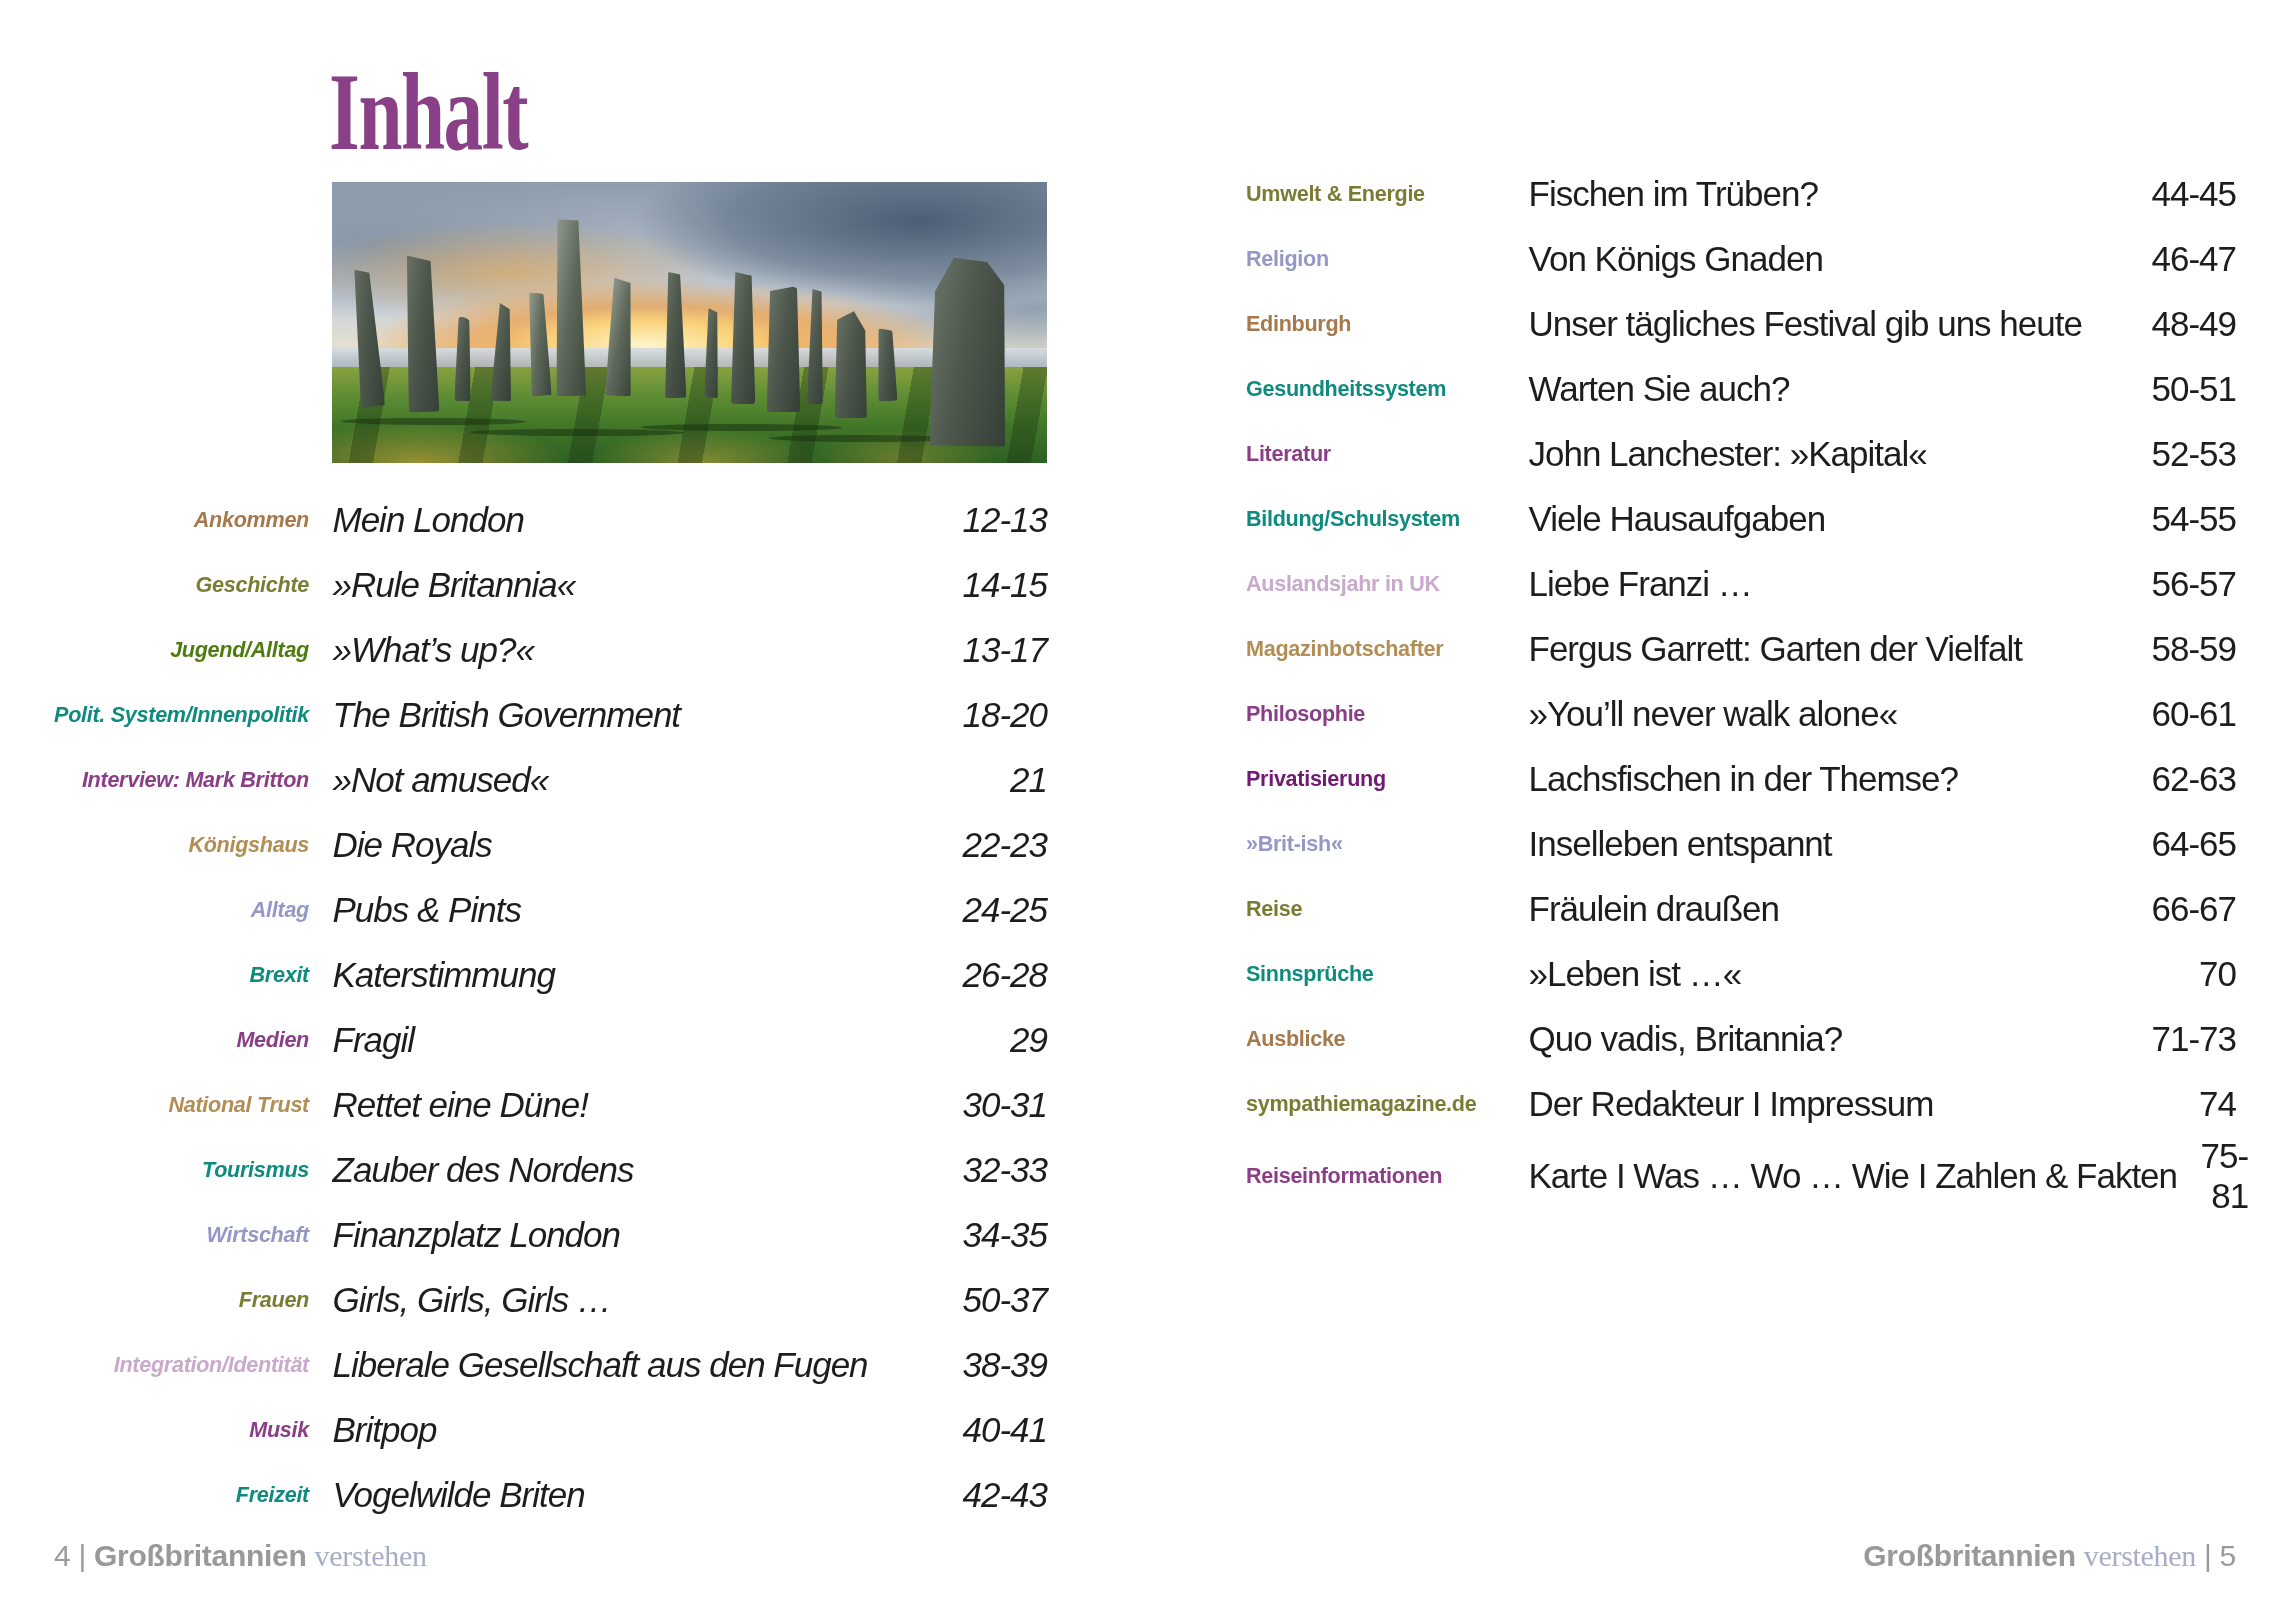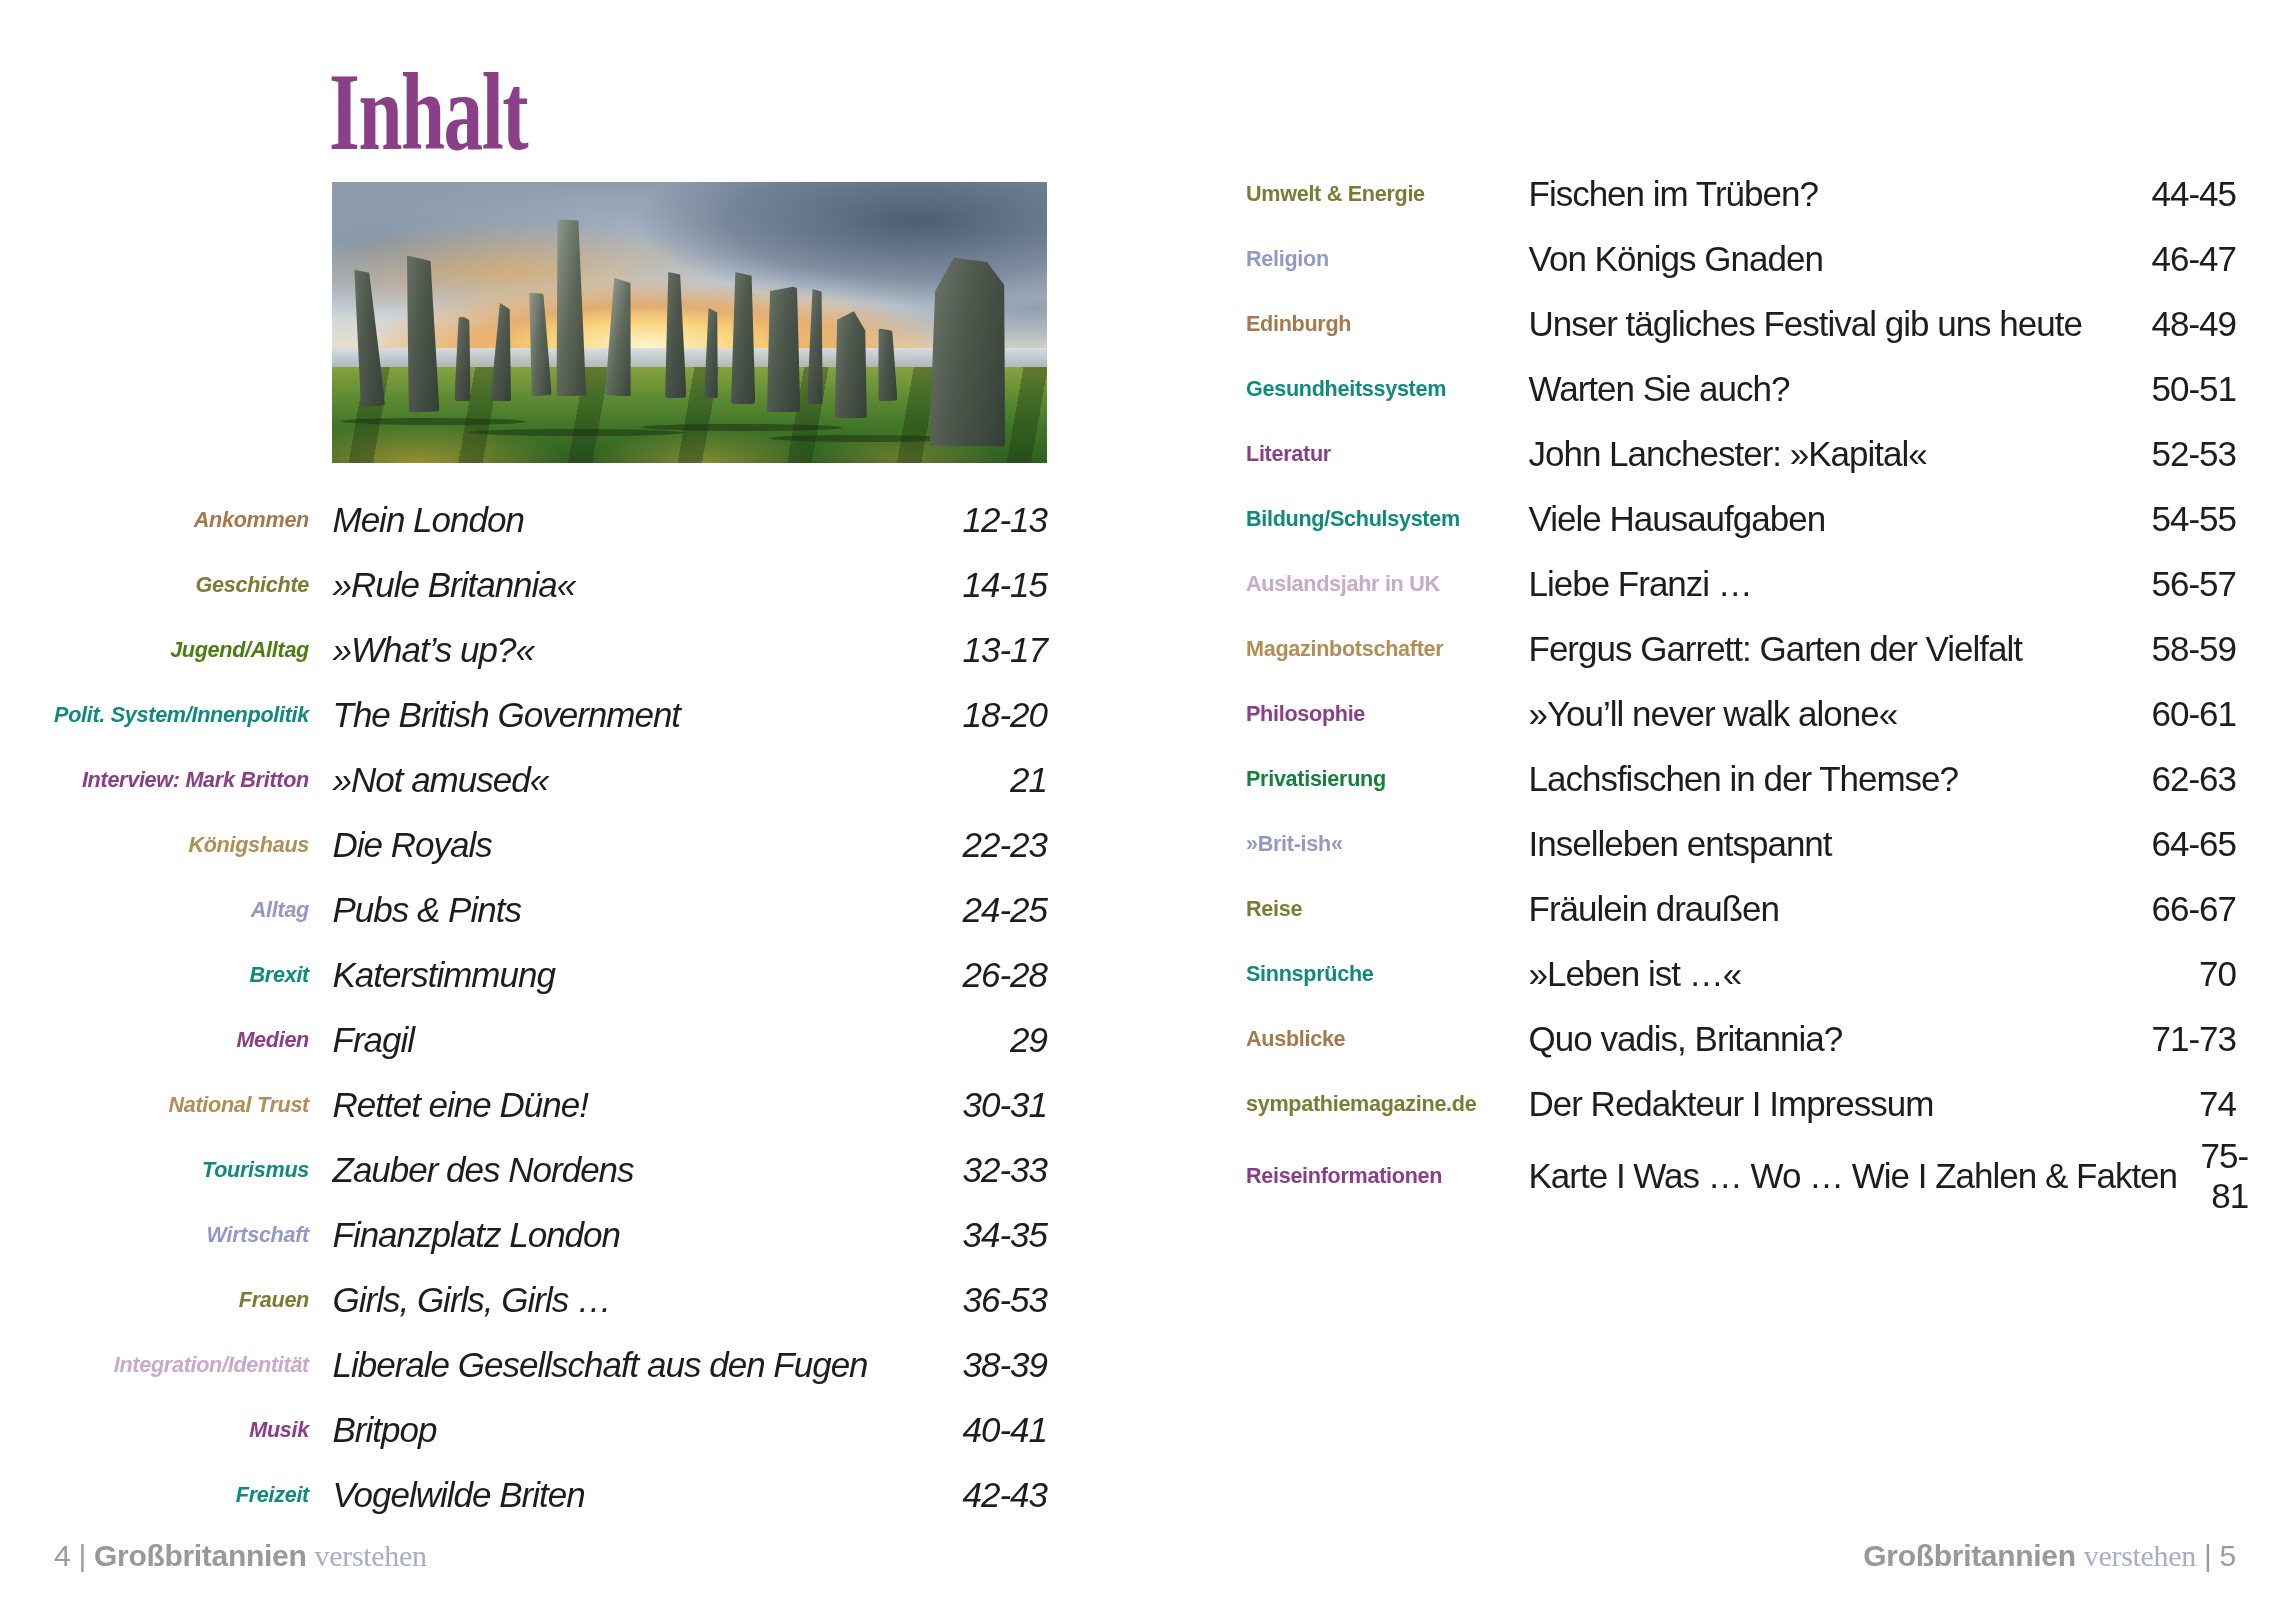--- a/index.html
+++ b/index.html
@@ -208,21 +208,21 @@
 
     <div class="row">
       <span class="cat" style="color: rgb(149, 152, 198);">Wirtschaft</span>
       <span class="ttl">Finanzplatz London</span>
       <span class="pgs">34-35</span>
     </div>
 
     <div class="row">
       <span class="cat" style="color: rgb(123, 124, 52);">Frauen</span>
       <span class="ttl">Girls, Girls, Girls …</span>
-      <span class="pgs">36-53</span>
+      <span class="pgs">50-37</span>
     </div>
 
     <div class="row">
       <span class="cat" style="color: rgb(201, 169, 204);">Integration/Identität</span>
       <span class="ttl">Liberale Gesellschaft aus den Fugen</span>
       <span class="pgs">38-39</span>
     </div>
 
     <div class="row">
       <span class="cat" style="color: rgb(139, 62, 136);">Musik</span>
@@ -287,21 +287,21 @@
       <span class="pgs">58-59</span>
     </div>
 
     <div class="row">
       <span class="cat" style="color: rgb(139, 62, 136);">Philosophie</span>
       <span class="ttl">»You’ll never walk alone«</span>
       <span class="pgs">60-61</span>
     </div>
 
     <div class="row">
-      <span class="cat" style="color: #15803d;">Privatisierung</span>
+      <span class="cat" style="color: #701a75;">Privatisierung</span>
       <span class="ttl">Lachsfischen in der Themse?</span>
       <span class="pgs">62-63</span>
     </div>
 
     <div class="row">
       <span class="cat" style="color: rgb(149, 152, 198);">»Brit-ish«</span>
       <span class="ttl">Inselleben entspannt</span>
       <span class="pgs">64-65</span>
     </div>
 

